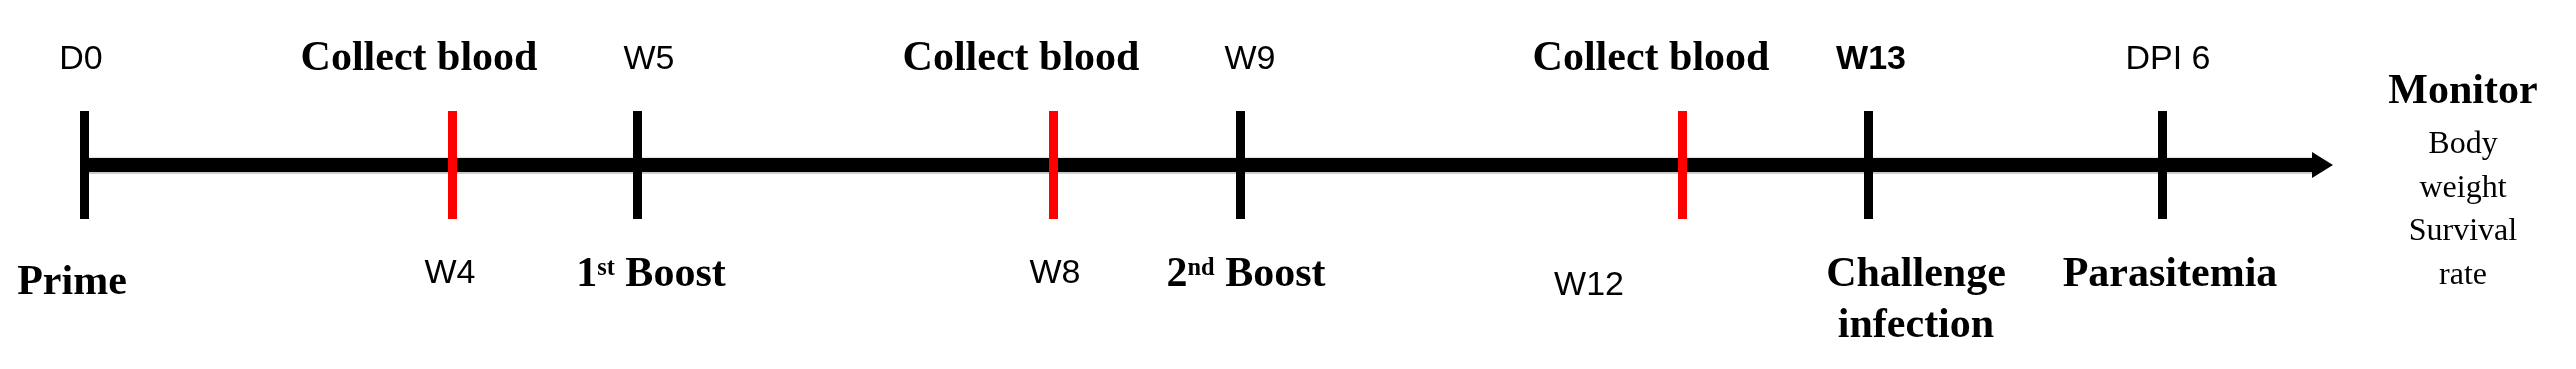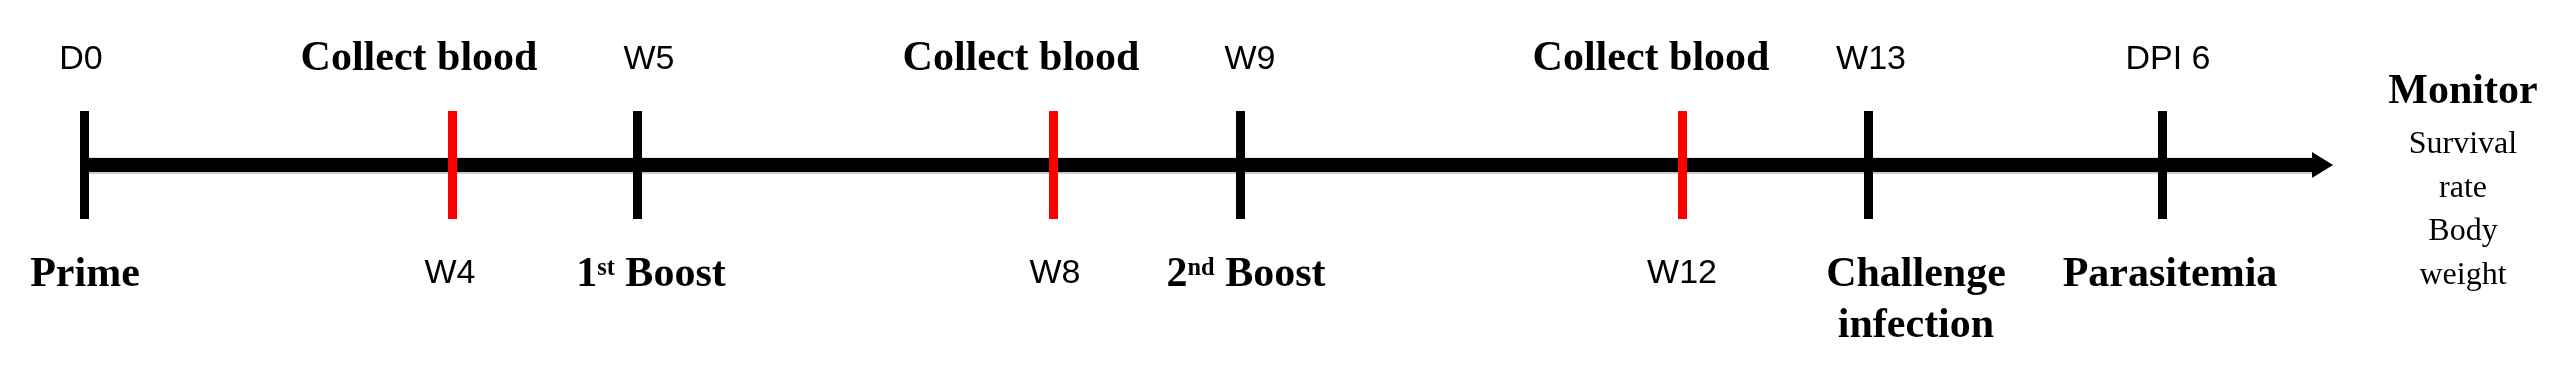--- a/index.html
+++ b/index.html
@@ -94,47 +94,47 @@
 <body>
 
 <div id="figure-canvas" style="--bg: #ffffff; --ink: #000000; --red: #ff0000;">
 
   <div class="axis-line"></div>
   <div class="axis-arrowhead"></div>
 
   <div id="events-layer">
       <div class="tick" style="left: 80px;"></div>
       <div class="evt-label top sans" style="left: 81px;">D0</div>
-      <div class="evt-label bottom serif" style="left: 85px;">Prime</div>
+      <div class="evt-label bottom serif" style="left: 72px; margin-top: 8px;">Prime</div>
       <div class="tick red" style="left: 448px;"></div>
       <div class="evt-label top serif" style="left: 419px;">Collect blood</div>
       <div class="evt-label bottom sans" style="left: 450px;">W4</div>
       <div class="tick" style="left: 633px;"></div>
       <div class="evt-label top sans" style="left: 649px;">W5</div>
       <div class="evt-label bottom serif" style="left: 651px;"><span>1</span><span class="sup">st</span><span> Boost</span></div>
       <div class="tick red" style="left: 1049px;"></div>
       <div class="evt-label top serif" style="left: 1021px;">Collect blood</div>
       <div class="evt-label bottom sans" style="left: 1055px;">W8</div>
       <div class="tick" style="left: 1236px;"></div>
       <div class="evt-label top sans" style="left: 1250px;">W9</div>
       <div class="evt-label bottom serif" style="left: 1246px;"><span>2</span><span class="sup">nd</span><span> Boost</span></div>
       <div class="tick red" style="left: 1678px;"></div>
       <div class="evt-label top serif" style="left: 1651px;">Collect blood</div>
-      <div class="evt-label bottom sans" style="left: 1682px;">W12</div>
+      <div class="evt-label bottom sans" style="left: 1589px; margin-top: 12px;">W12</div>
       <div class="tick" style="left: 1864px;"></div>
-      <div class="evt-label top sans" style="left: 1871px;">W13</div>
+      <div class="evt-label top sans" style="left: 1871px; font-weight: bold;">W13</div>
       <div class="evt-label bottom serif" style="left: 1870px; margin-left: 46px;">
         <div>Challenge</div>
         <div>infection</div>
       </div>
       <div class="tick" style="left: 2158px;"></div>
       <div class="evt-label top sans" style="left: 2168px;">DPI 6</div>
       <div class="evt-label bottom serif" style="left: 2170px;">Parasitemia</div>
     </div>
 
   <div class="monitor">
     <div class="monitor-title">Monitor</div>
+    <div class="monitor-item">Body weight</div>
     <div class="monitor-item">Survival rate</div>
-    <div class="monitor-item">Body weight</div>
   </div>
 
 </div>
 
 
 </body></html>

